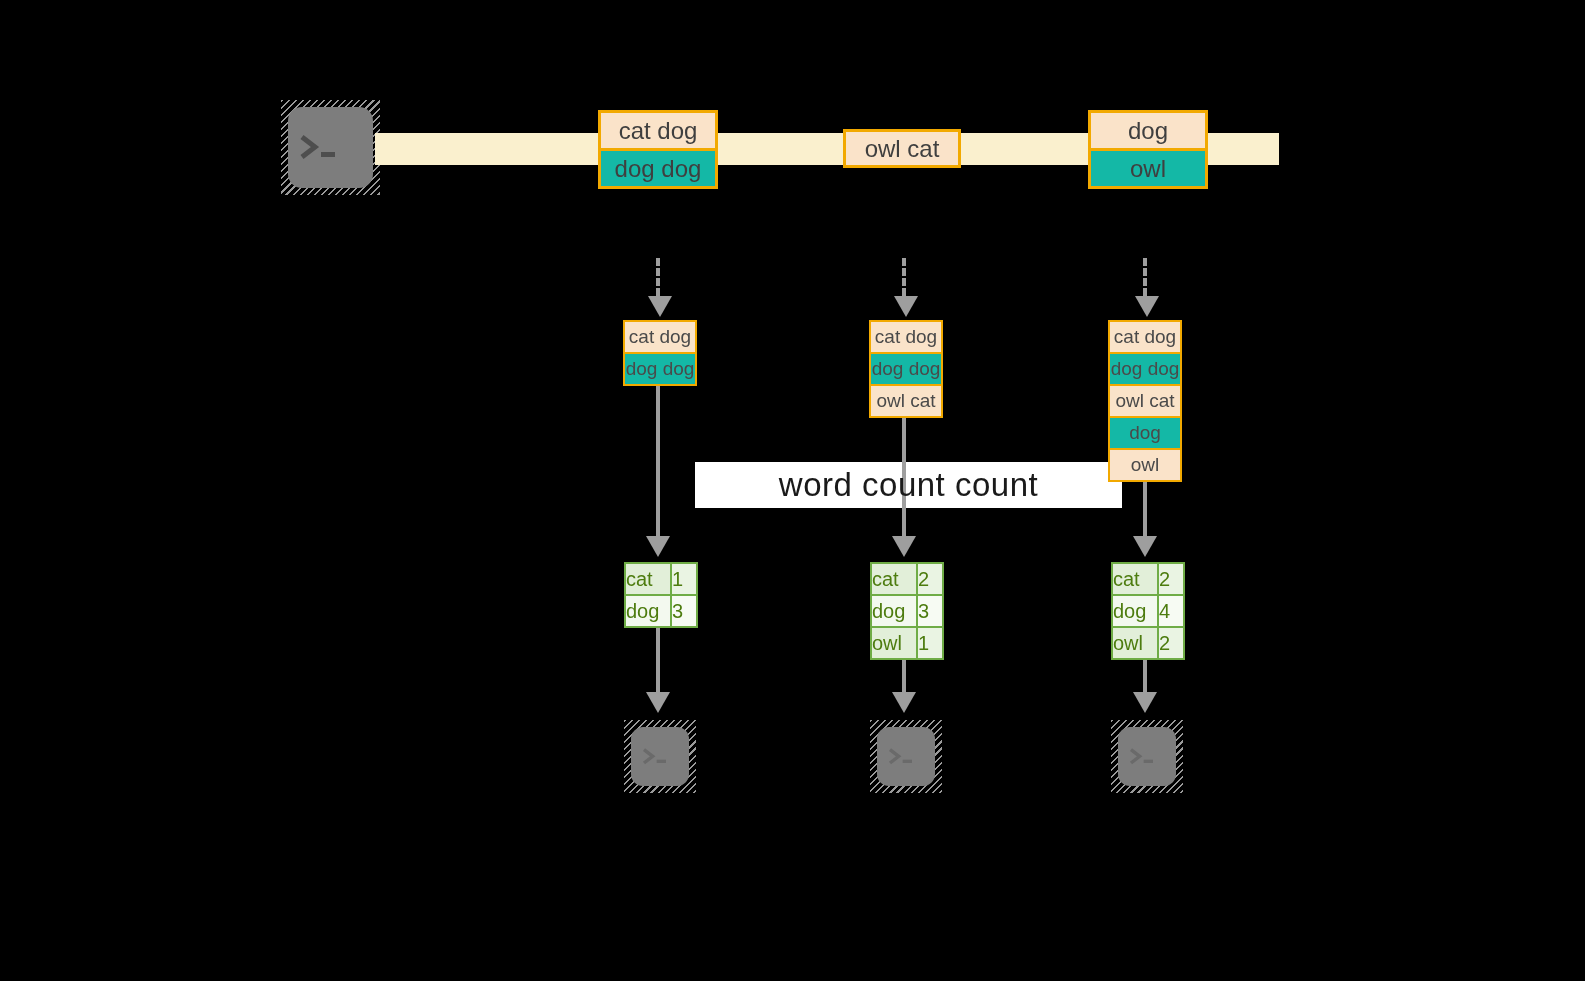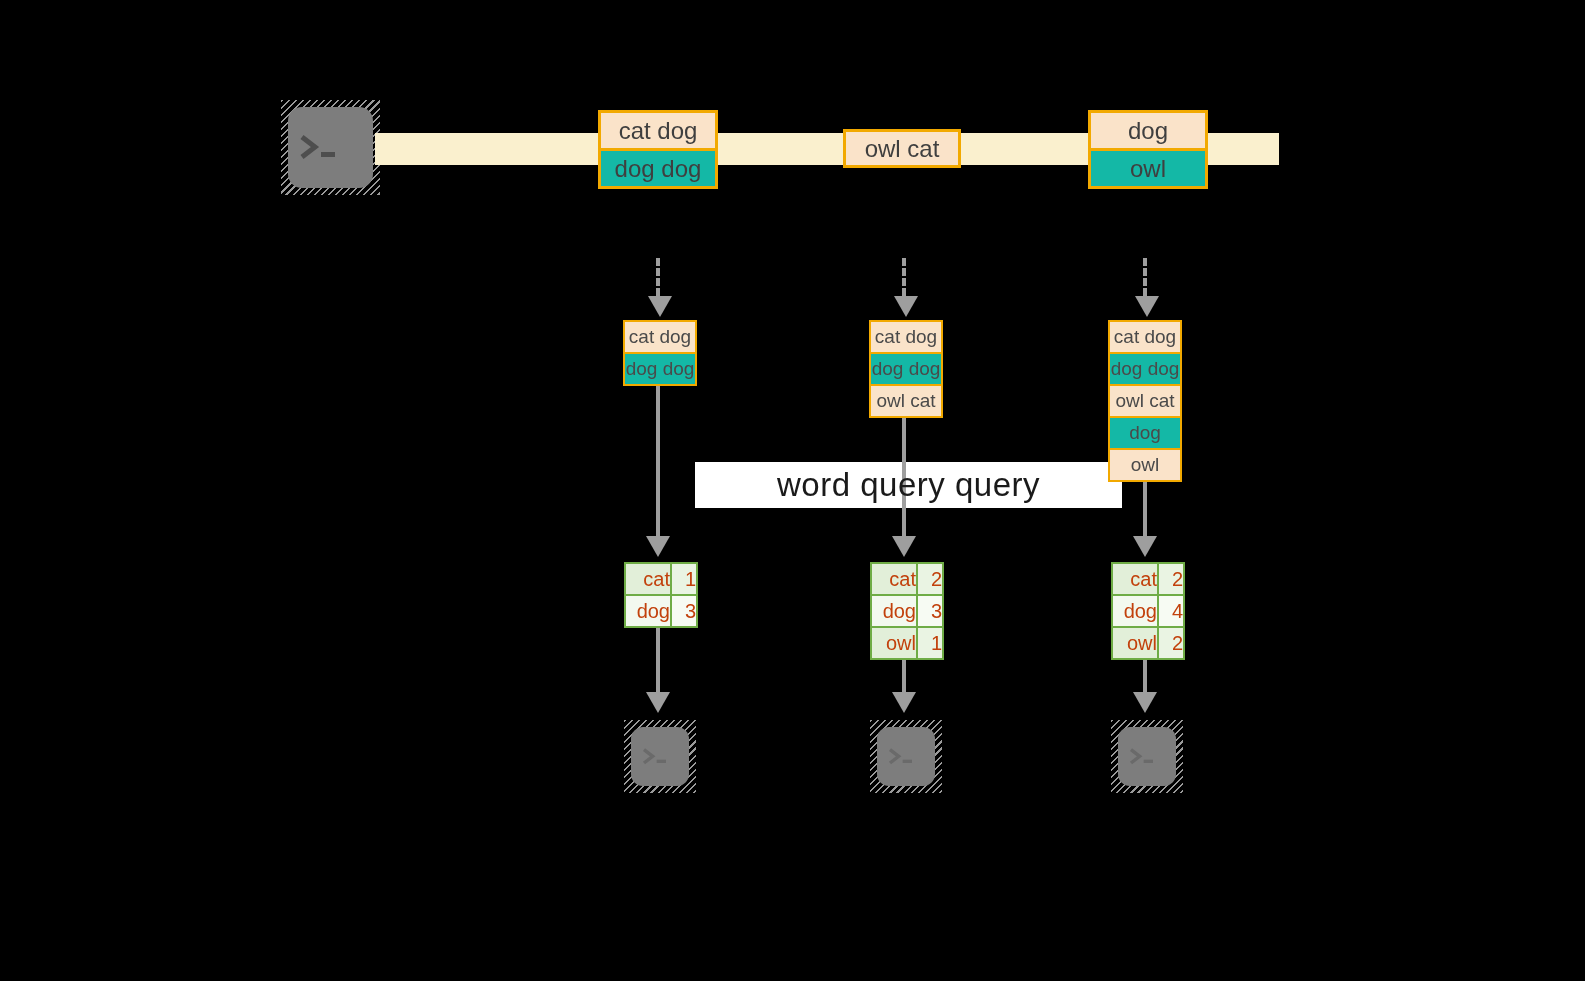--- a/index.html
+++ b/index.html
@@ -54,22 +54,22 @@
   .banner-bg{position:absolute;background:#ffffff;z-index:1;}
   .banner-label{
     position:absolute;z-index:4;display:flex;align-items:center;justify-content:center;
     font-size:33px;color:#1a1a1a;letter-spacing:.5px;pointer-events:none;
   }
   
   .gtable{position:absolute;border:2px solid #6FAC46;z-index:3;}
   .grow{display:flex;}
   .grow + .grow{border-top:2px solid #6FAC46;}
   .gcell{
-    height:30px;line-height:30px;text-align:right;
-    font-size:20px;color:#c2410c;
+    height:30px;line-height:30px;text-align:left;
+    font-size:20px;color:#4d7c0f;
   }
   .gcell-word{width:44px;border-right:2px solid #6FAC46;}
   .gcell-num{width:24px;}
   .grow-a .gcell-word{background:#E2EFD9;}
   .grow-a .gcell-num{background:#EAF4E3;}
   .grow-b .gcell-word{background:#F3F9EF;}
   .grow-b .gcell-num{background:#F7FBF3;}
 </style>
 </head>
 <body>
@@ -102,21 +102,21 @@
   </div>
 
   <div class="dash-shaft" style="left:656px;top:258px;height:38px"></div>
   <div class="head-down" style="left:648px;top:296px"></div>
   <div class="dash-shaft" style="left:902px;top:258px;height:38px"></div>
   <div class="head-down" style="left:894px;top:296px"></div>
   <div class="dash-shaft" style="left:1143px;top:258px;height:38px"></div>
   <div class="head-down" style="left:1135px;top:296px"></div>
 
   <div class="banner-bg" style="left:695px;top:462px;width:427px;height:46px"></div>
-  <div class="banner-label" style="left:695px;top:462px;width:427px;height:46px">word query query</div>
+  <div class="banner-label" style="left:695px;top:462px;width:427px;height:46px">word count count</div>
 
   <div class="stack" style="left:623px;top:320px;width:70px">
     <div class="srow fill-a">cat dog</div>
     <div class="srow fill-b">dog dog</div>
   </div>
   <div class="shaft" style="left:656px;top:386px;height:150px"></div>
   <div class="head-down" style="left:646px;top:536px"></div>
   <div class="gtable" style="left:624px;top:562px">
     <div class="grow grow-a">
       <div class="gcell gcell-word">cat</div>

